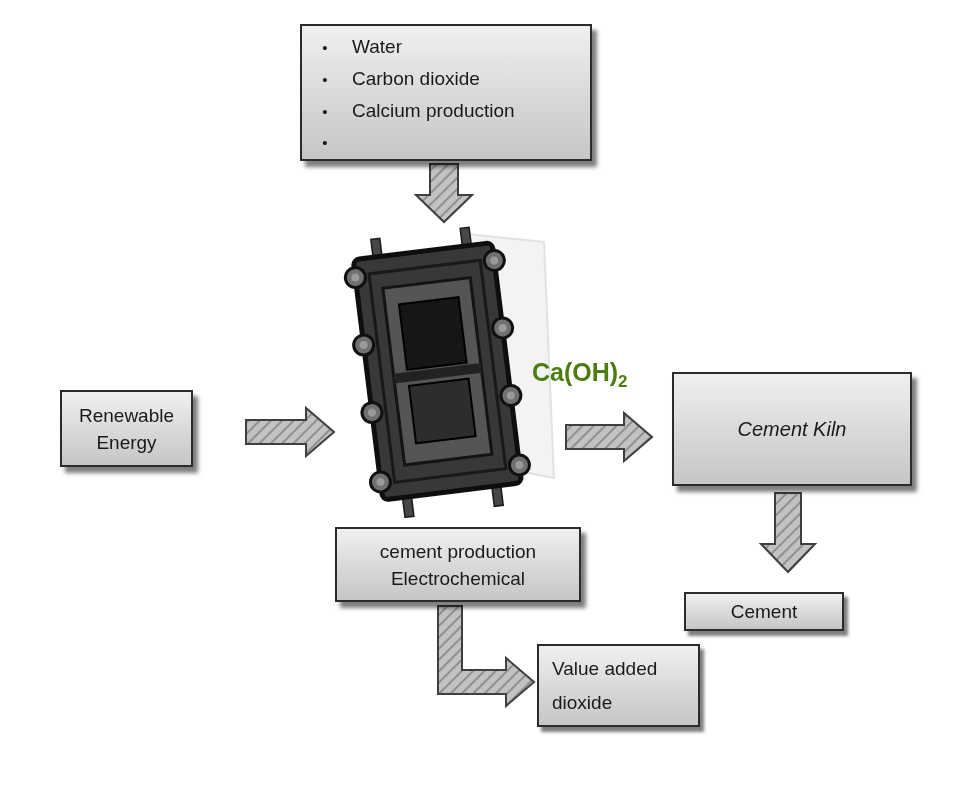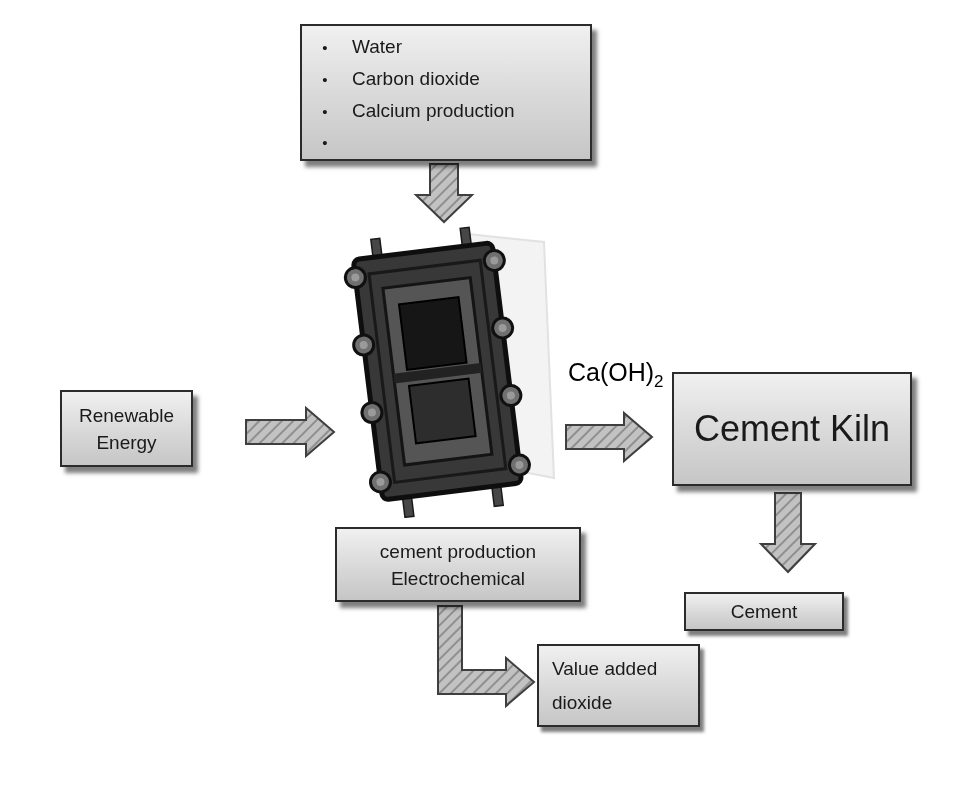--- a/index.html
+++ b/index.html
@@ -31,37 +31,37 @@
     text-align: center;
   }
   
   .reactants { left: 300px; top: 24px; width: 292px; height: 137px; padding: 5px 8px 5px 16px; }
   .reactants ul { list-style: none; margin: 0; padding: 0; }
   .reactants li { display: flex; align-items: baseline; font-size: 19px; line-height: 31px; }
   .reactants .bullet { width: 14px; margin-right: 20px; text-align: center; font-size: 15px; }
   
   .renewable { left: 60px; top: 390px; width: 133px; height: 77px; font-size: 19px; line-height: 27px; }
   
-  .kiln { left: 672px; top: 372px; width: 240px; height: 114px; font-size: 36px; }
+  .kiln { left: 672px; top: 372px; width: 240px; height: 114px; font-size: 20px; font-style: italic; }
   
   .cement { left: 684px; top: 592px; width: 160px; height: 39px; font-size: 19px; box-shadow: 4px 5px 3px rgba(0,0,0,0.5); }
   
   .electro { left: 335px; top: 527px; width: 246px; height: 75px; font-size: 19px; line-height: 27px; }
   
   .valueadded {
     left: 537px; top: 644px; width: 163px; height: 83px;
     font-size: 19px; line-height: 28px;
     display: flex; flex-direction: column; align-items: flex-start; justify-content: space-between;
     padding: 9px 8px 8px 13px; text-align: left;
     box-shadow: 4px 5px 3px rgba(0,0,0,0.5);
   }
   
   .caoh2 {
-    position: absolute; left: 568px; top: 358px;
-    font-size: 25px; font-weight: normal; color: #000000;
+    position: absolute; left: 532px; top: 358px;
+    font-size: 25px; font-weight: bold; color: #4d7c0f;
   }
   .caoh2 sub { font-size: 17px; }
   
   .arrows { position: absolute; left: 0; top: 0; width: 959px; height: 792px; pointer-events: none; }
   .cellimg { position: absolute; left: 330px; top: 226px; width: 240px; height: 292px; }
 </style>
 </head>
 <body>
 
 <div class="canvas">

